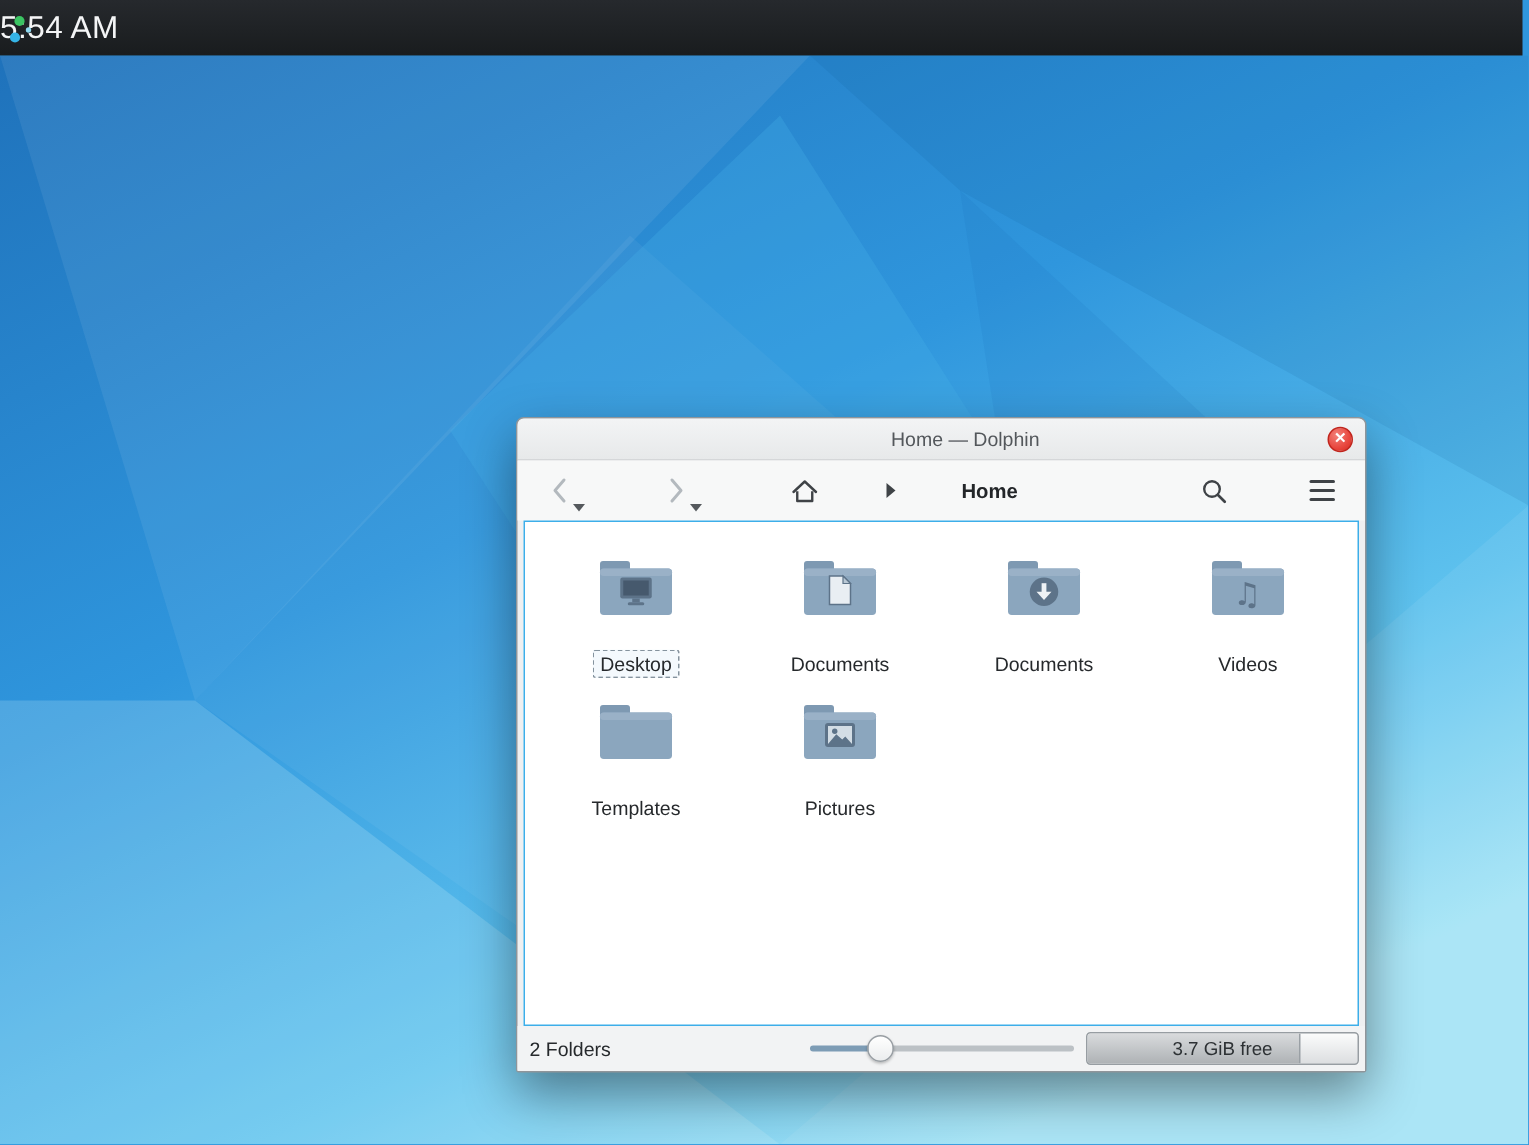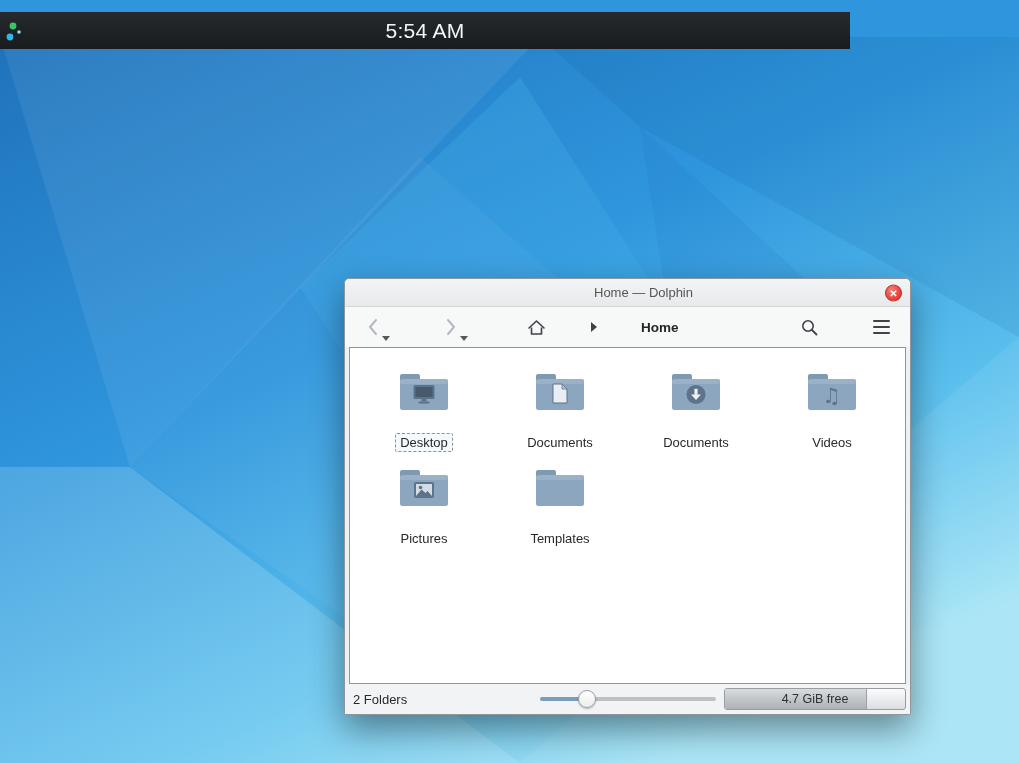--- a/index.html
+++ b/index.html
@@ -1,21 +1,21 @@
 <!DOCTYPE html>
 <html><head>
 <meta charset="utf-8">
 <style>
   * { margin:0; padding:0; box-sizing:border-box; }
   html,body { width:1019px; height:763px; overflow:hidden; }
   body { font-family:"Liberation Sans", sans-serif; position:relative; background:#2f96dd; }
 
   
-  .panel { position:absolute; top:12px; left:0; width:850px; height:37px; z-index:60;
-           background:linear-gradient(#26292d,#191c1e); display:flex; align-items:center; justify-content:center; }
+  .panel { position:absolute; top:0; left:0; width:1015px; height:37px; z-index:60;
+           background:linear-gradient(#26292d,#191c1e); display:flex; align-items:center; }
   .clock { color:#f4f5f6; font-size:21px; letter-spacing:.3px; }
   .tray { position:absolute; left:3px; top:5px; width:24px; height:27px; }
 
   
   .wallpaper { position:absolute; top:37px; left:0; width:1019px; height:726px; display:block; }
 
   
   .window { position:absolute; left:344px; top:278px; width:567px; height:437px;
             background:#eff0f1; border:1px solid #8f959a; border-radius:5px 5px 2px 2px;
             box-shadow:0 14px 34px rgba(0,0,0,.42); display:flex; flex-direction:column; z-index:40; }
@@ -190,48 +190,48 @@
           <text x="18" y="33" font-size="21" fill="#5d7389" font-family="DejaVu Sans, sans-serif">♫</text>
         </svg>
         <div class="folder-label">Videos</div>
       </div>
 
       <div class="folder-item">
         <svg class="folder-svg" width="56" height="44" viewBox="0 0 56 44">
           <rect x="4" y="4" width="20" height="10" rx="2" fill="#7e99b2"></rect>
           <rect x="4" y="9" width="48" height="31" rx="2.5" fill="#8ba6be"></rect>
           <rect x="4" y="9" width="48" height="5" rx="2.5" fill="#9ab1c7"></rect>
+        </svg>
+        <div class="folder-label">Templates</div>
+      </div>
+
+      <div class="folder-item">
+        <svg class="folder-svg" width="56" height="44" viewBox="0 0 56 44">
+          <rect x="4" y="4" width="20" height="10" rx="2" fill="#7e99b2"></rect>
+          <rect x="4" y="9" width="48" height="31" rx="2.5" fill="#8ba6be"></rect>
+          <rect x="4" y="9" width="48" height="5" rx="2.5" fill="#9ab1c7"></rect>
           <rect x="18" y="16" width="20" height="16" rx="2" fill="#5d7389"></rect>
           <rect x="20" y="18" width="16" height="12" fill="#d3dde5"></rect>
           <circle cx="24.5" cy="21.5" r="1.8" fill="#5d7389"></circle>
           <polygon points="20,30 25.5,23.5 29.5,27 31.5,25 36,30" fill="#5d7389"></polygon>
         </svg>
         <div class="folder-label">Pictures</div>
-      </div>
-
-      <div class="folder-item">
-        <svg class="folder-svg" width="56" height="44" viewBox="0 0 56 44">
-          <rect x="4" y="4" width="20" height="10" rx="2" fill="#7e99b2"></rect>
-          <rect x="4" y="9" width="48" height="31" rx="2.5" fill="#8ba6be"></rect>
-          <rect x="4" y="9" width="48" height="5" rx="2.5" fill="#9ab1c7"></rect>
-        </svg>
-        <div class="folder-label">Templates</div>
       </div>
 
 
 
     </div>
   </div>
 
   <div class="statusbar">
     <div class="status-text">2 Folders</div>
     <div class="zoom-slider">
       <div class="track-filled"></div>
       <div class="track-rest"></div>
       <div class="slider-handle"></div>
     </div>
     <div class="capacity">
       <div class="cap-fill"></div>
-      <div class="cap-text">4.7 GiB free</div>
+      <div class="cap-text">3.7 GiB free</div>
     </div>
   </div>
 
 </div>
 
 </body></html>

